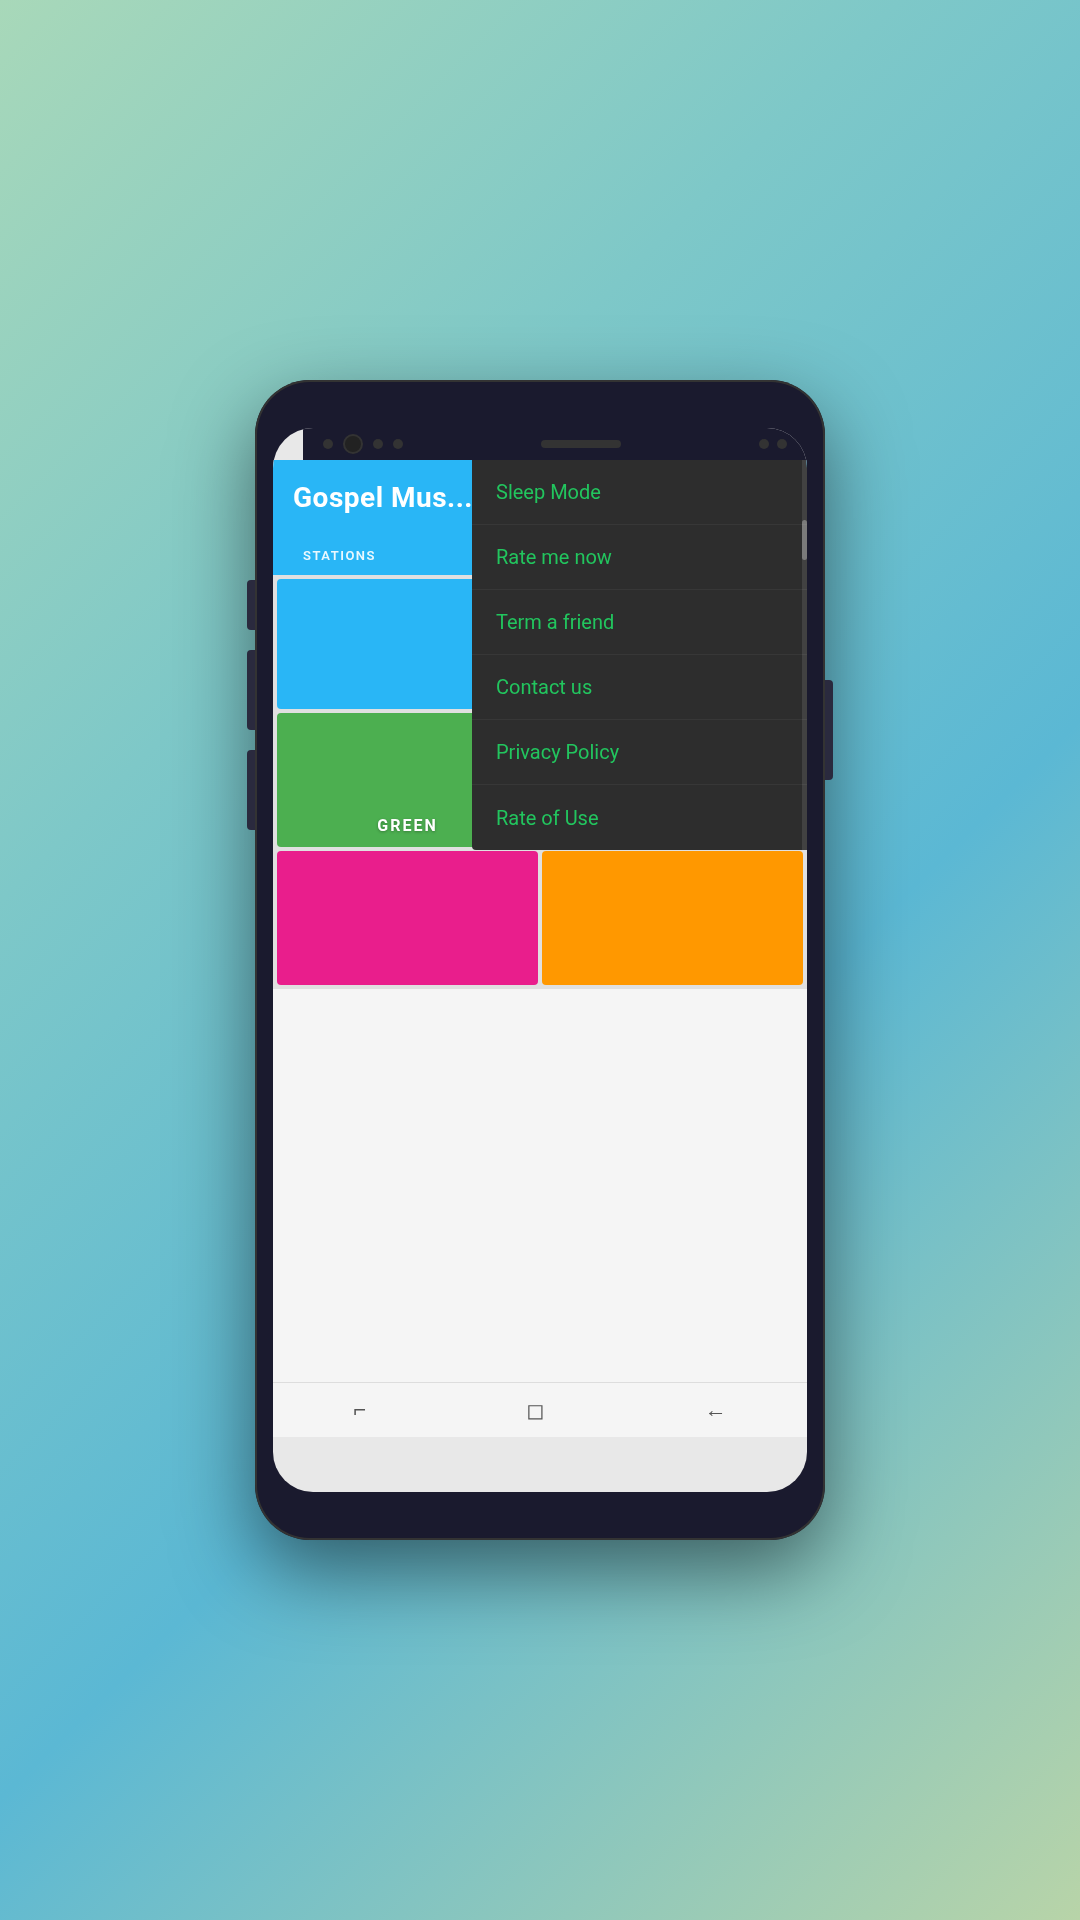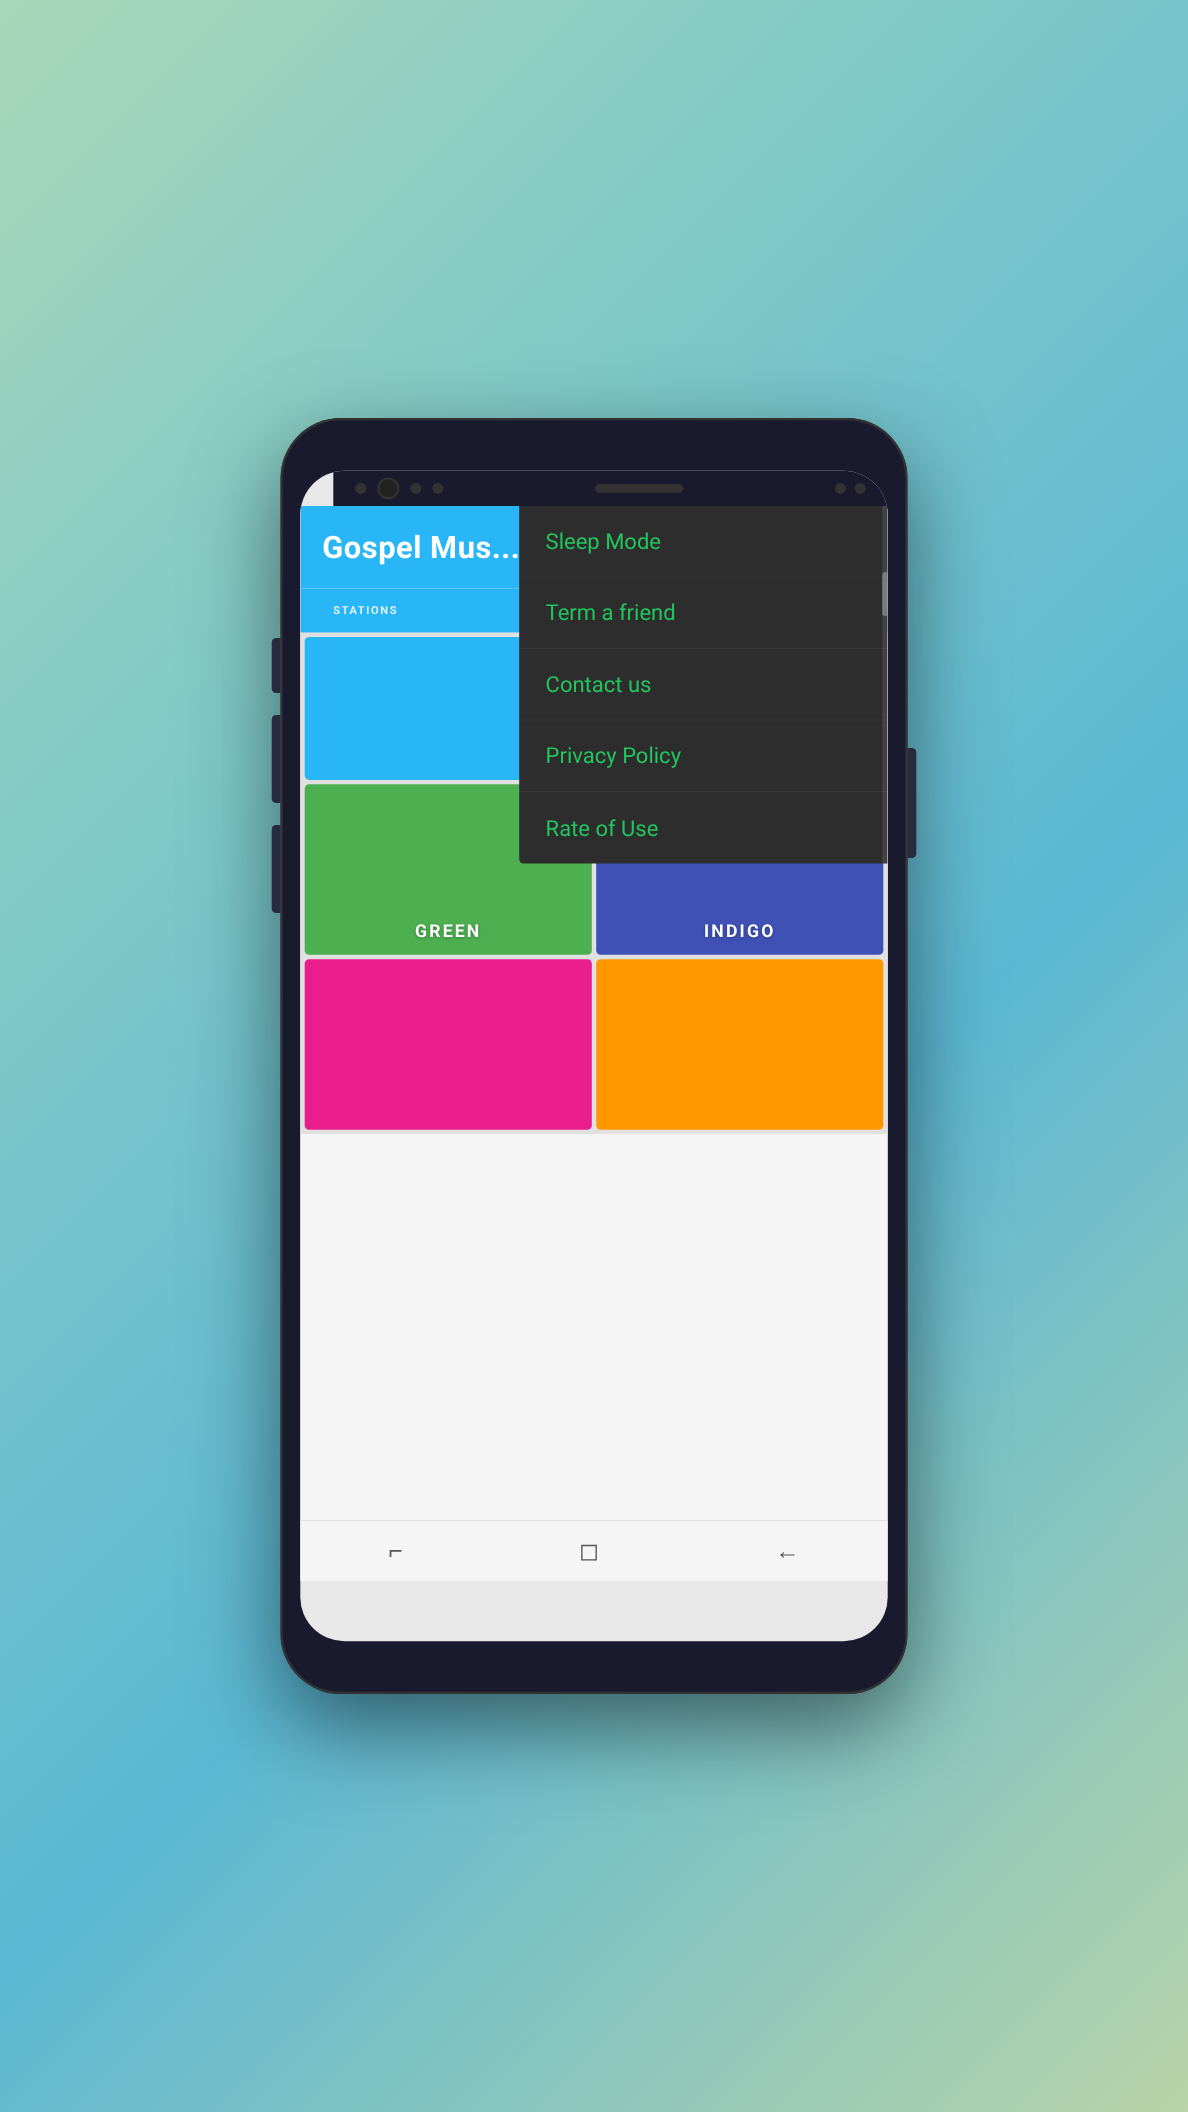--- a/index.html
+++ b/index.html
@@ -155,36 +155,36 @@
       height: 40px;
       display: flex;
       align-items: center;
       padding: 0 20px;
       position: relative;
       z-index: 1;
     }
 
     .tab-item {
       color: rgba(255,255,255,0.9);
-      font-size: 10px;
+      font-size: 13px;
       font-weight: 600;
       letter-spacing: 1.5px;
       padding: 0 10px;
     }
 
     .stations-grid {
       display: grid;
       grid-template-columns: 1fr 1fr;
       gap: 4px;
       padding: 4px;
       background: #e0e0e0;
     }
 
     .station-card {
-      height: 155px;
+      height: 134px;
       border-radius: 4px;
       display: flex;
       align-items: flex-end;
       justify-content: center;
       padding-bottom: 12px;
       position: relative;
       overflow: hidden;
     }
 
     .station-card.light-blue {
@@ -336,20 +336,23 @@
 
       <div class="dropdown-overlay">
         <div class="dropdown-scrollbar">
           <div class="dropdown-scrollbar-thumb"></div>
         </div>
 
         <div class="dropdown-item">
           <span>Sleep Mode</span>
         </div>
         <div class="dropdown-item">
+          <span>Rate me now</span>
+        </div>
+        <div class="dropdown-item">
           <span>Term a friend</span>
         </div>
         <div class="dropdown-item">
           <span>Contact us</span>
         </div>
         <div class="dropdown-item">
           <span>Privacy Policy</span>
         </div>
         <div class="dropdown-item" style="border-bottom: none;">
           <span>Rate of Use</span>

